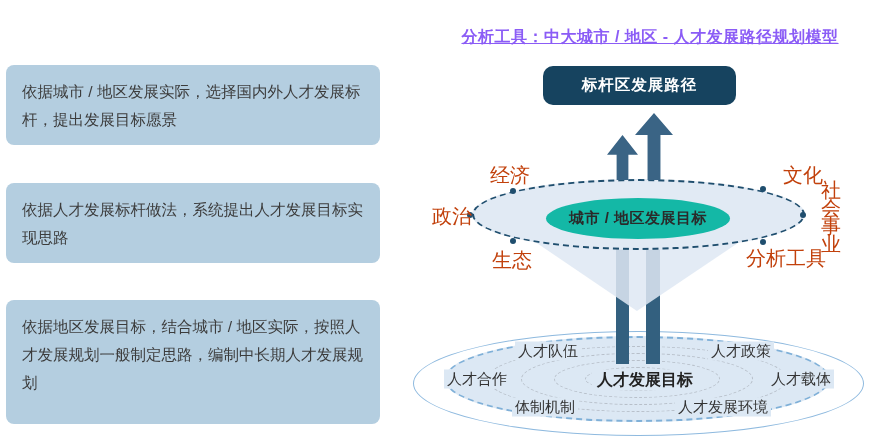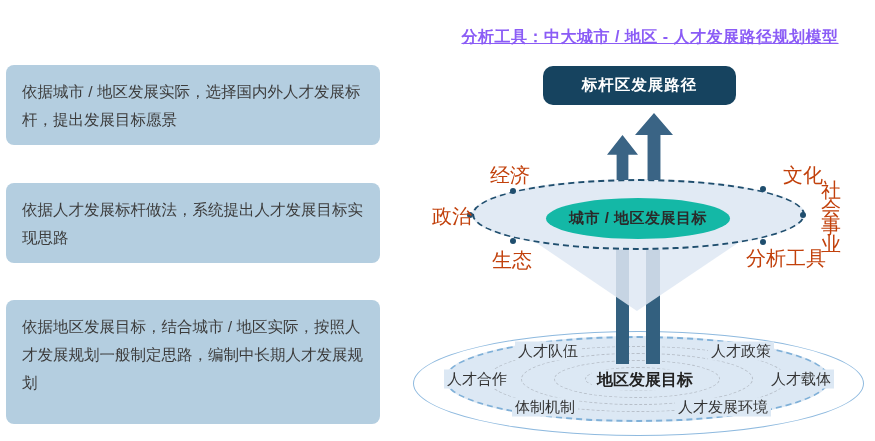--- a/index.html
+++ b/index.html
@@ -114,21 +114,21 @@
   <div class="m-label" style="left:510px;top:175px;">经济</div>
   <div class="m-label" style="left:771px;top:175px;margin-left:32px;">文化</div>
   <div class="m-label" style="left:452px;top:216px;">政治</div>
   <div class="m-label f-social" style="left:831px;top:217px;">社会事业</div>
   <div class="m-label" style="left:512px;top:260px;">生态</div>
   <div class="m-label" style="left:786px;top:258px;">分析工具</div>
 
   <div class="b-label" style="left:548px;top:351px;">人才队伍</div>
   <div class="b-label" style="left:741px;top:351px;">人才政策</div>
   <div class="b-label" style="left:477px;top:379px;">人才合作</div>
-  <div class="b-label b-center" style="left:645px;top:380px;">地区发展目标</div>
+  <div class="b-label b-center" style="left:645px;top:380px;">人才发展目标</div>
   <div class="b-label" style="left:801px;top:379px;">人才载体</div>
   <div class="b-label" style="left:545px;top:407px;">体制机制</div>
   <div class="b-label" style="left:723px;top:407px;">人才发展环境</div>
 
   <div class="top-box">
     <span>标杆区发展路径</span>
   </div>
 
 </div>
 

